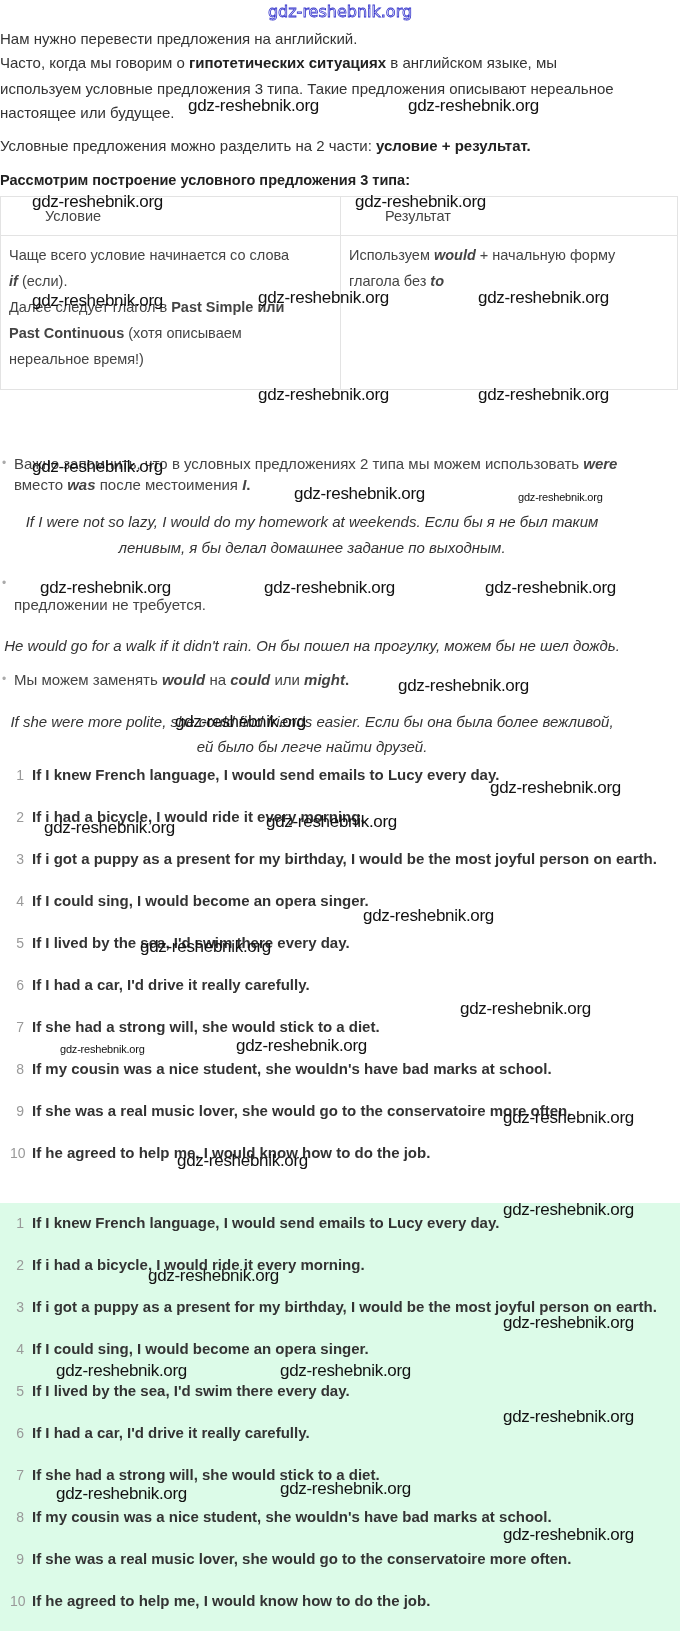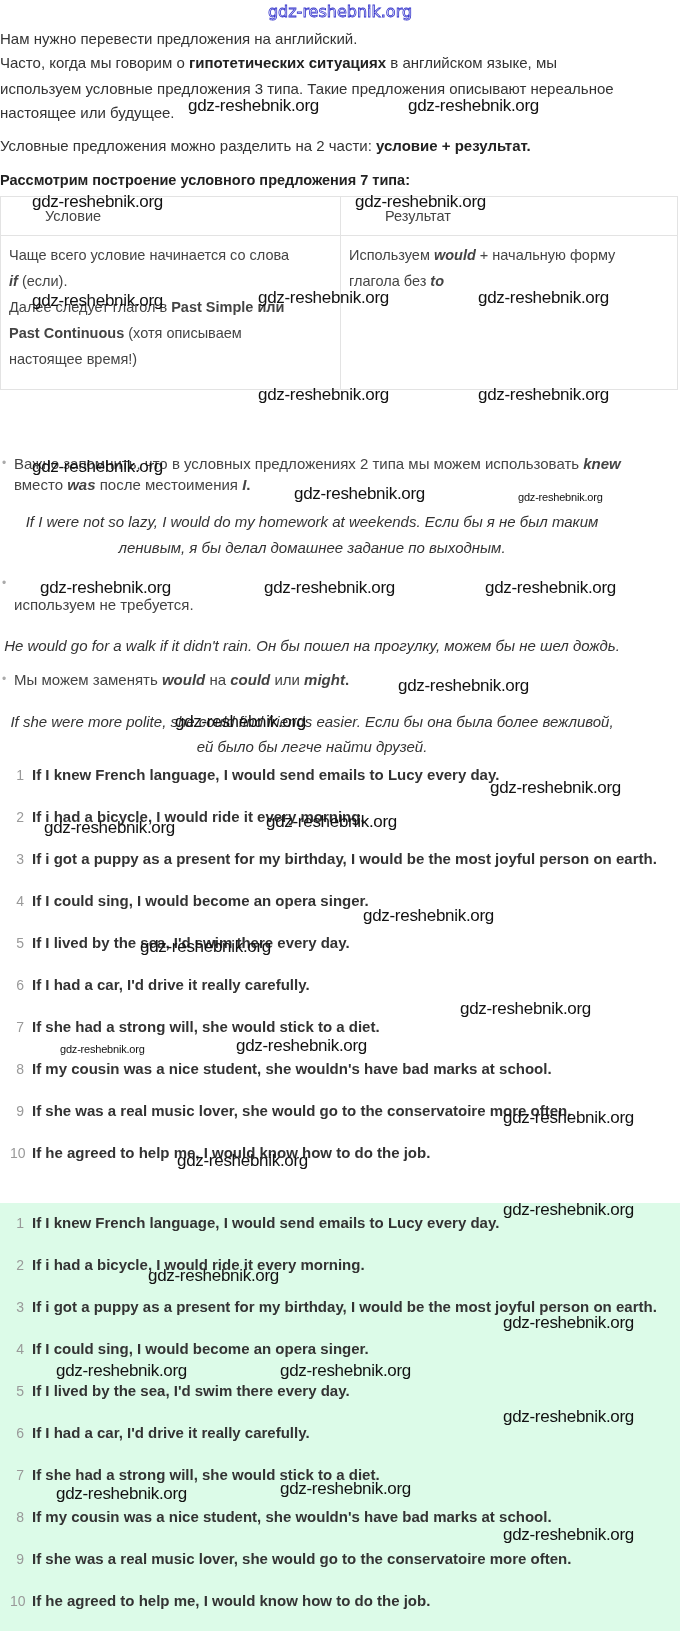--- a/index.html
+++ b/index.html
@@ -51,56 +51,56 @@
 <body>
 
 <div class="site-mark">gdz-reshebnik.org</div>
 
 <div class="p" style="top:27px">Нам нужно перевести предложения на английский.</div>
 <div class="p" style="top:51px"><span>Часто, когда мы говорим о </span><b>гипотетических ситуациях</b><span> в английском языке, мы</span></div>
 <div class="p" style="top:77px">используем условные предложения 3 типа. Такие предложения описывают нереальное</div>
 <div class="p" style="top:101px">настоящее или будущее.</div>
 <div class="p" style="top:134px"><span>Условные предложения можно разделить на 2 части: </span><b>условие + результат</b><b>.</b></div>
 
-<div class="section-title">Рассмотрим построение условного предложения 7 типа:</div>
+<div class="section-title">Рассмотрим построение условного предложения 3 типа:</div>
 
 <table class="rules">
   <tbody>
       <tr class="hdr">
     <td class="c1">Условие</td>
     <td>Результат</td>
   </tr>
   <tr class="r2">
     <td class="c1">
       <span>Чаще всего условие начинается со слова</span><br>
       <b><i>if</i></b><span> (если).</span><br>
       <span>Далее следует глагол в </span><b>Past Simple или</b><br>
       <b>Past Continuous</b><span> (хотя описываем</span><br>
-      <span>настоящее время!)</span>
+      <span>нереальное время!)</span>
     </td>
     <td>
       <span>Используем </span><b><i>would</i></b><span> + начальную форму</span><br>
       <span>глагола без </span><b><i>to</i></b>
     </td>
   </tr>
 </tbody>
   </table>
 
 <div class="bullet" style="top:453px">
   <span class="dot">•</span>
-  <span>Важно запомнить, что в условных предложениях 2 типа мы можем использовать </span><b><i>knew</i></b><br>
+  <span>Важно запомнить, что в условных предложениях 2 типа мы можем использовать </span><b><i>were</i></b><br>
   <span>вместо </span><b><i>was</i></b><span> после местоимения </span><b><i>I</i></b><b>.</b>
 </div>
 <div class="p it" style="top:510px">If I were not so lazy, I would do my homework at weekends. Если бы я не был таким</div>
 <div class="p it" style="top:536px">ленивым, я бы делал домашнее задание по выходным.</div>
 
 <div class="bullet" style="top:573px">
   <span class="dot">•</span>
   <br>
-  <span>используем не требуется.</span>
+  <span>предложении не требуется.</span>
 </div>
 <div class="p it" style="top:634px">He would go for a walk if it didn't rain. Он бы пошел на прогулку, можем бы не шел дождь.</div>
 
 <div class="bullet" style="top:669px">
   <span class="dot">•</span>
   <span>Мы можем заменять </span><b><i>would</i></b><span> на </span><b><i>could</i></b><span> или </span><b><i>might</i></b><b>.</b>
 </div>
 <div class="p it" style="top:710px">If she were more polite, she could find friends easier. Если бы она была более вежливой,</div>
 <div class="p it" style="top:735px">ей было бы легче найти друзей.</div>
 

